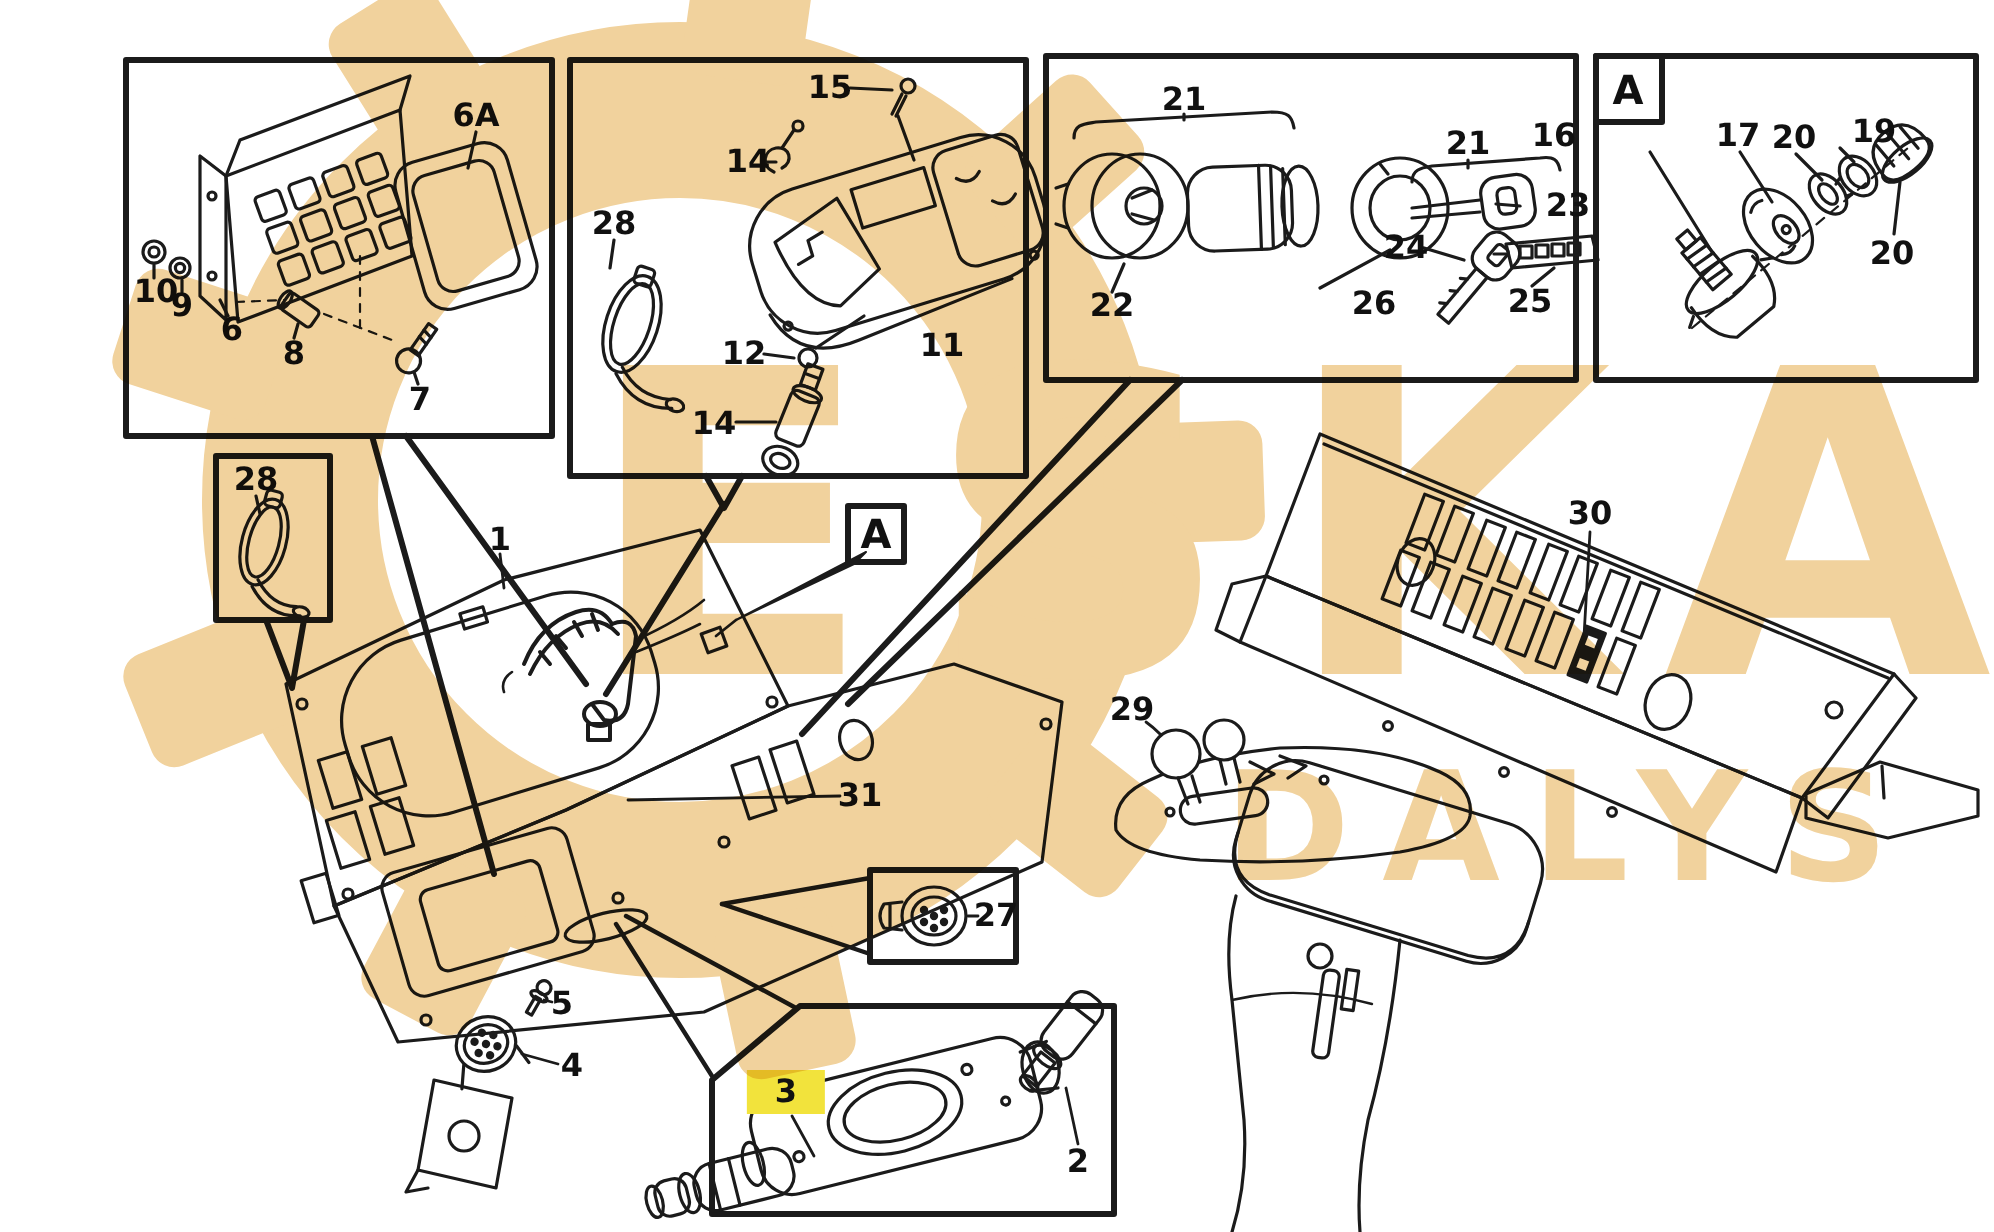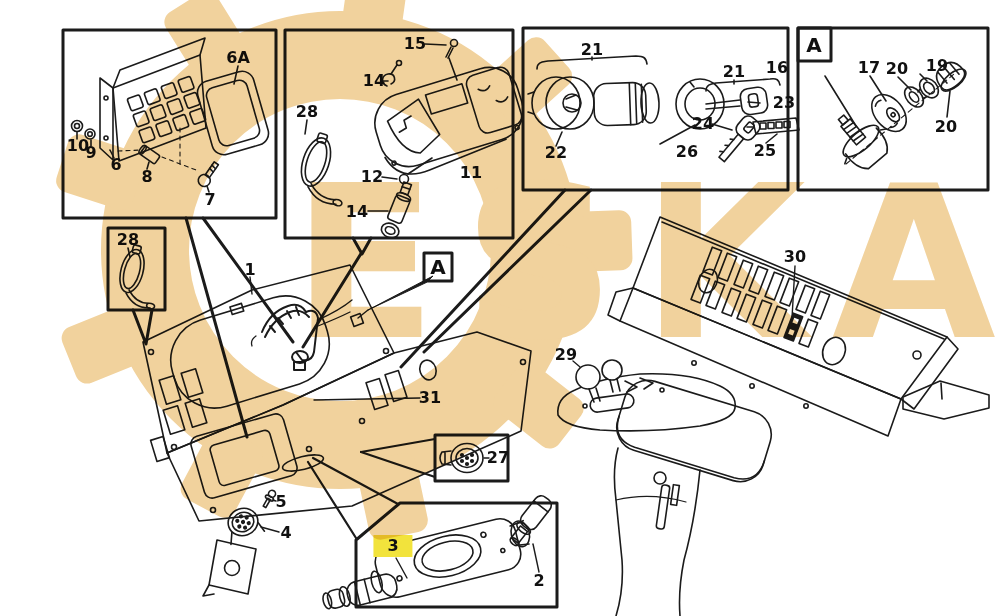--- a/index.html
+++ b/index.html
@@ -569,15 +569,16 @@
           </g>
       <g transform="rotate(288)">
             <rect x="-30" y="-292" width="60" height="80" rx="12"></rect>
           </g>
       <g transform="rotate(328)">
             <rect x="-30" y="-292" width="60" height="80" rx="12"></rect>
           </g>
     </g>
   </svg>
   <div id="wm-brand" class="wm-word">ESKA</div>
+  <div id="wm-sub" class="wm-word">DALYS</div>
 </div>
 
 </div>
 
 </body></html>

